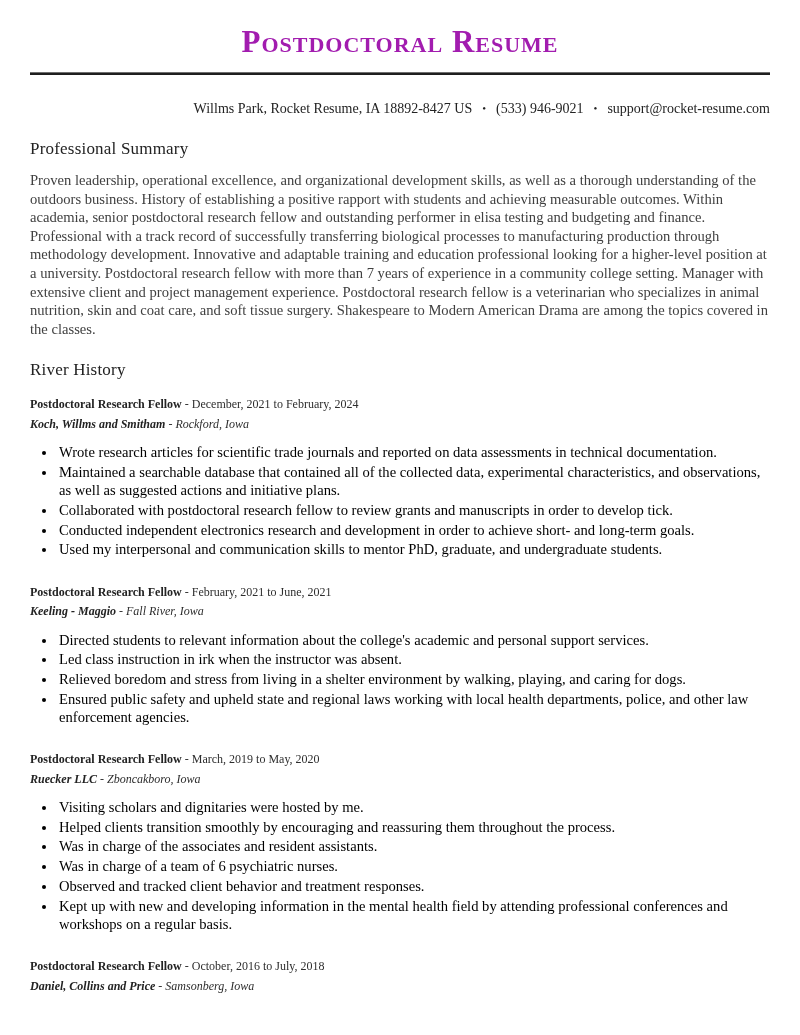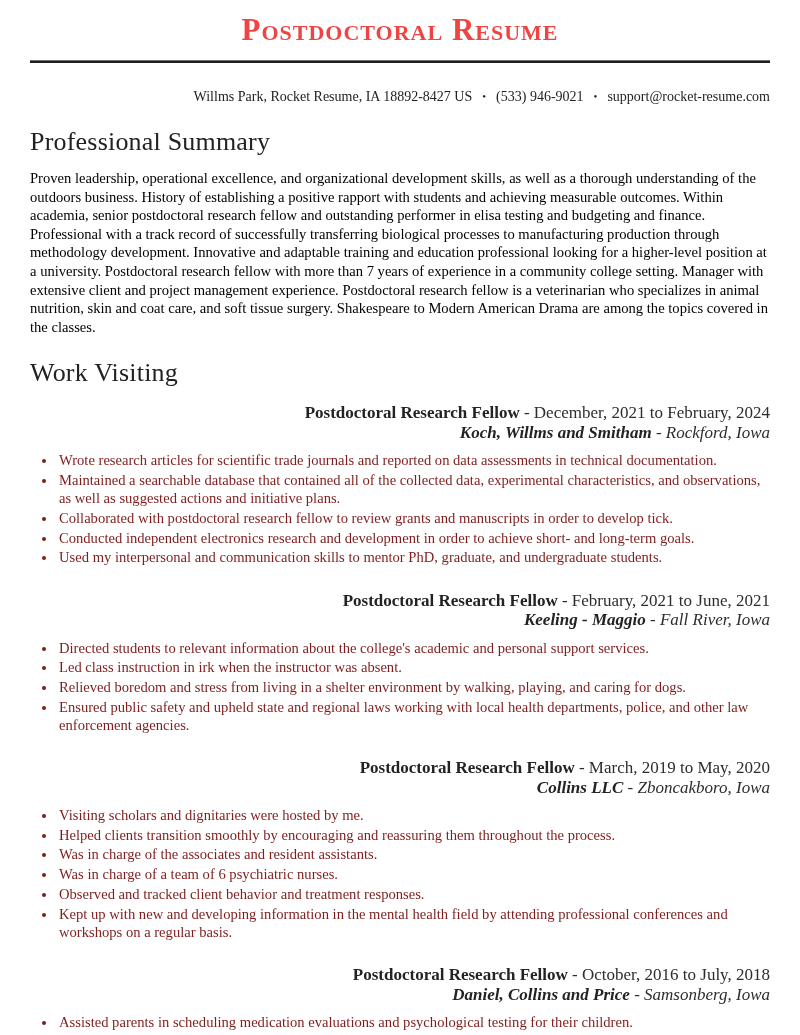--- a/index.html
+++ b/index.html
@@ -15,22 +15,22 @@
     min-height: 1035px;
     padding: 12px 30px 20px 30px;
   }
   
   .doc-title {
     font-variant: small-caps;
     font-weight: 700;
     font-size: 31px;
     letter-spacing: 1px;
     text-align: center;
-    color: #ef4444;
-    margin-top: 0;
+    color: #a21caf;
+    margin-top: 12px;
   }
   .double-rule {
     margin-top: 12px;
     height: 3px;
     border-top: 1px solid #6f6f6f;
     border-bottom: 2px solid #1f1f1f;
   }
   .contact-line {
     margin-top: 26px;
     text-align: right;
@@ -41,74 +41,73 @@
   .contact-line .sep {
     display: inline-block;
     margin: 0 10px;
     font-size: 11px;
     vertical-align: 1px;
     color: #222222;
   }
   
   h2.section-heading {
     font-weight: 400;
-    font-size: 26px;
+    font-size: 17px;
     color: #222222;
     margin-top: 22px;
     margin-bottom: 12px;
     letter-spacing: 0.2px;
   }
   
   .summary-text {
     font-size: 14.6px;
     line-height: 18.6px;
-    color: #000000;
+    color: #404040;
   }
   
   .job { margin-top: 15px; margin-bottom: 24px; }
   .job:last-child { margin-bottom: 30px; }
   .job-line, .edu-line {
-    font-size: 17px;
+    font-size: 12px;
     line-height: 19.5px;
     color: #2d2d2d;
-    text-align: right;
   }
   .job-line strong, .edu-line strong { color: #232323; }
   .company-line, .school-line { font-style: italic; }
   .job ul, .bullets {
     margin-top: 9px;
     padding-left: 27px;
     list-style-type: disc;
   }
   .bullets li {
     font-size: 14.6px;
     line-height: 18.2px;
     margin-bottom: 1.5px;
     padding-left: 2px;
-    color: #7f1d1d;
+    color: #000000;
   }
 </style>
 </head>
 <body>
 
 <div class="page">
 
   <header>
     <h1 class="doc-title">Postdoctoral Resume</h1>
     <div class="double-rule"></div>
     <div class="contact-line"><span>Willms Park, Rocket Resume, IA 18892-8427 US</span><span class="sep">•</span><span>(533) 946-9021</span><span class="sep">•</span><span>support@rocket-resume.com</span></div>
   </header>
 
   <section>
     <h2 class="section-heading">Professional Summary</h2>
     <p class="summary-text">Proven leadership, operational excellence, and organizational development skills, as well as a thorough understanding of the outdoors business. History of establishing a positive rapport with students and achieving measurable outcomes. Within academia, senior postdoctoral research fellow and outstanding performer in elisa testing and budgeting and finance. Professional with a track record of successfully transferring biological processes to manufacturing production through methodology development. Innovative and adaptable training and education professional looking for a higher-level position at a university. Postdoctoral research fellow with more than 7 years of experience in a community college setting. Manager with extensive client and project management experience. Postdoctoral research fellow is a veterinarian who specializes in animal nutrition, skin and coat care, and soft tissue surgery. Shakespeare to Modern American Drama are among the topics covered in the classes.</p>
   </section>
 
   <section>
-    <h2 class="section-heading">Work Visiting</h2>
+    <h2 class="section-heading">River History</h2>
     <div id="jobs-container">
   <article class="job">
     <p class="job-line">
       <strong>Postdoctoral Research Fellow</strong>
       <span>-</span>
       <span>December, 2021 to February, 2024</span>
     </p>
     <p class="job-line company-line">
       <strong>Koch, Willms and Smitham</strong>
       <span>-</span>
@@ -142,21 +141,21 @@
           </ul>
   </article>
 
   <article class="job">
     <p class="job-line">
       <strong>Postdoctoral Research Fellow</strong>
       <span>-</span>
       <span>March, 2019 to May, 2020</span>
     </p>
     <p class="job-line company-line">
-      <strong>Collins LLC</strong>
+      <strong>Ruecker LLC</strong>
       <span>-</span>
       <span>Zboncakboro, Iowa</span>
     </p>
     <ul class="bullets">
             <li>Visiting scholars and dignitaries were hosted by me.</li>
             <li>Helped clients transition smoothly by encouraging and reassuring them throughout the process.</li>
             <li>Was in charge of the associates and resident assistants.</li>
             <li>Was in charge of a team of 6 psychiatric nurses.</li>
             <li>Observed and tracked client behavior and treatment responses.</li>
             <li>Kept up with new and developing information in the mental health field by attending professional conferences and workshops on a regular basis.</li>
@@ -167,20 +166,17 @@
     <p class="job-line">
       <strong>Postdoctoral Research Fellow</strong>
       <span>-</span>
       <span>October, 2016 to July, 2018</span>
     </p>
     <p class="job-line company-line">
       <strong>Daniel, Collins and Price</strong>
       <span>-</span>
       <span>Samsonberg, Iowa</span>
     </p>
-    <ul class="bullets">
-            <li>Assisted parents in scheduling medication evaluations and psychological testing for their children.</li>
-          </ul>
   </article>
 </div>
   </section>
 
 </div>
 
 </body></html>

